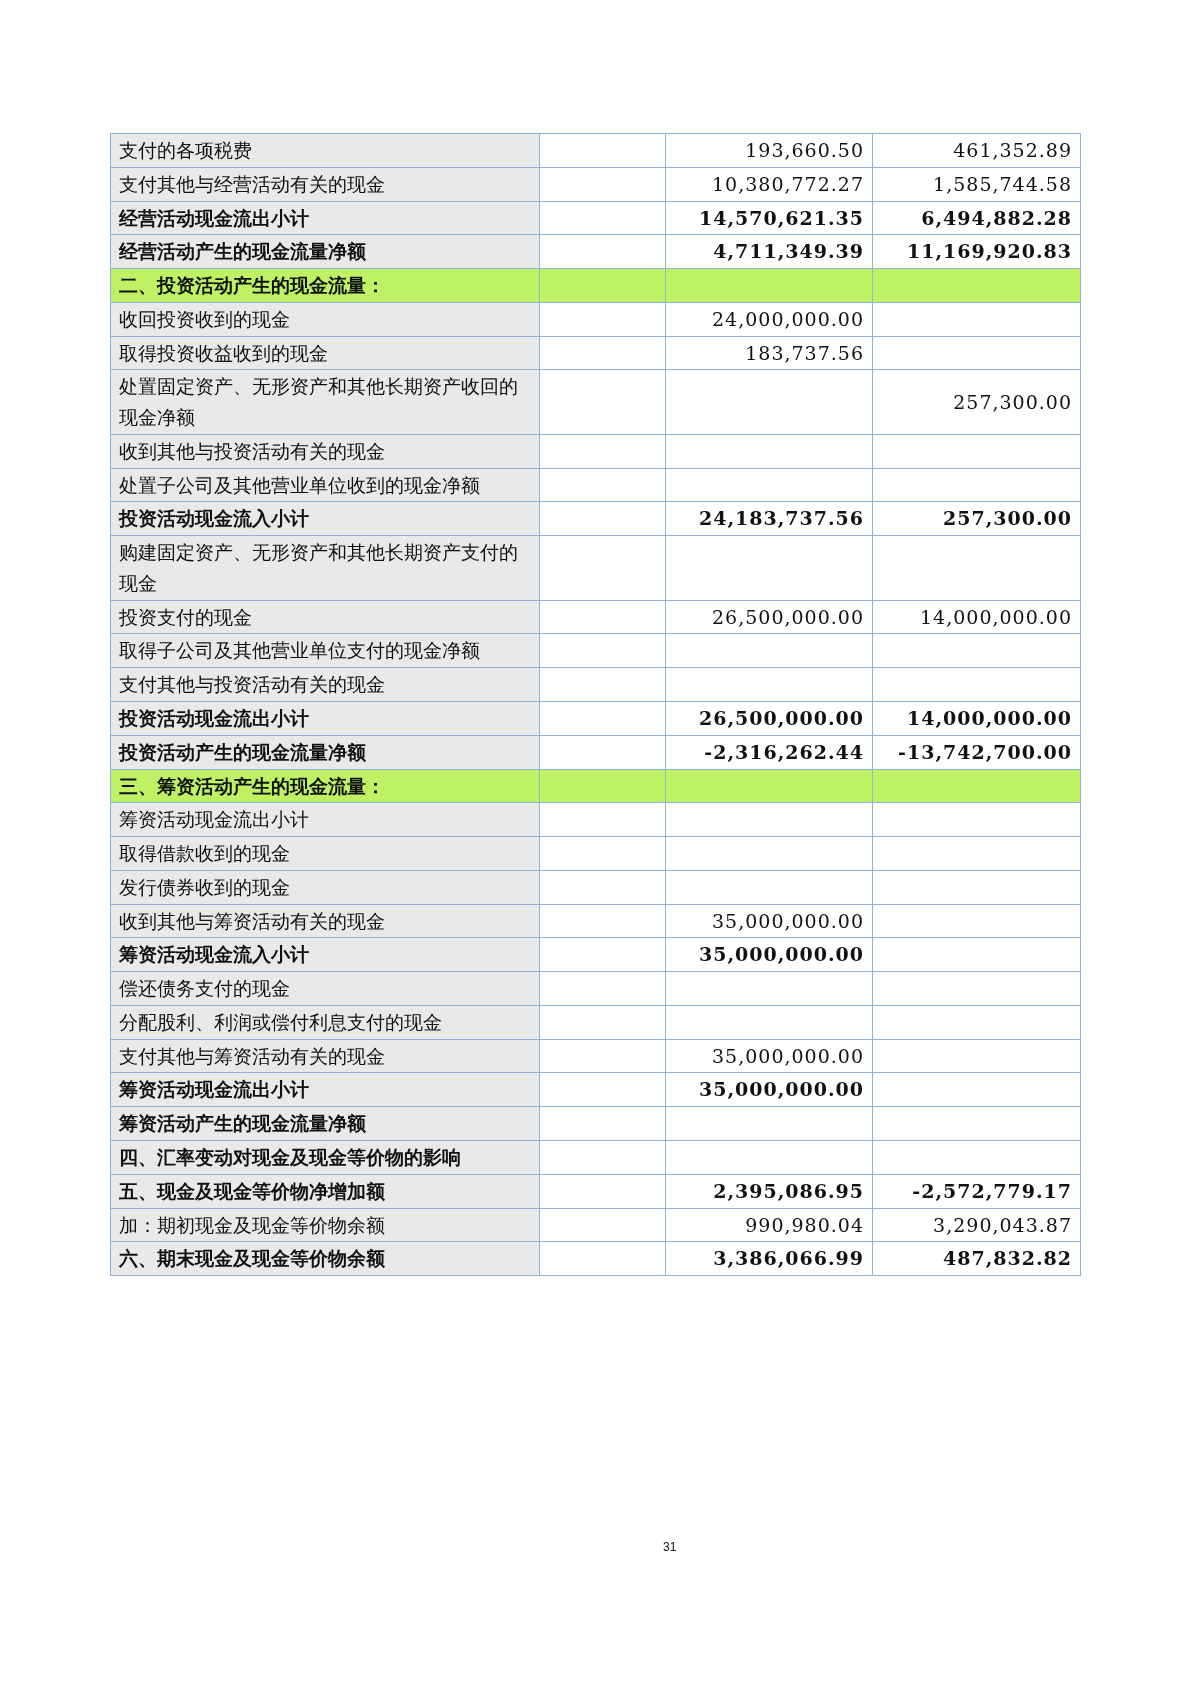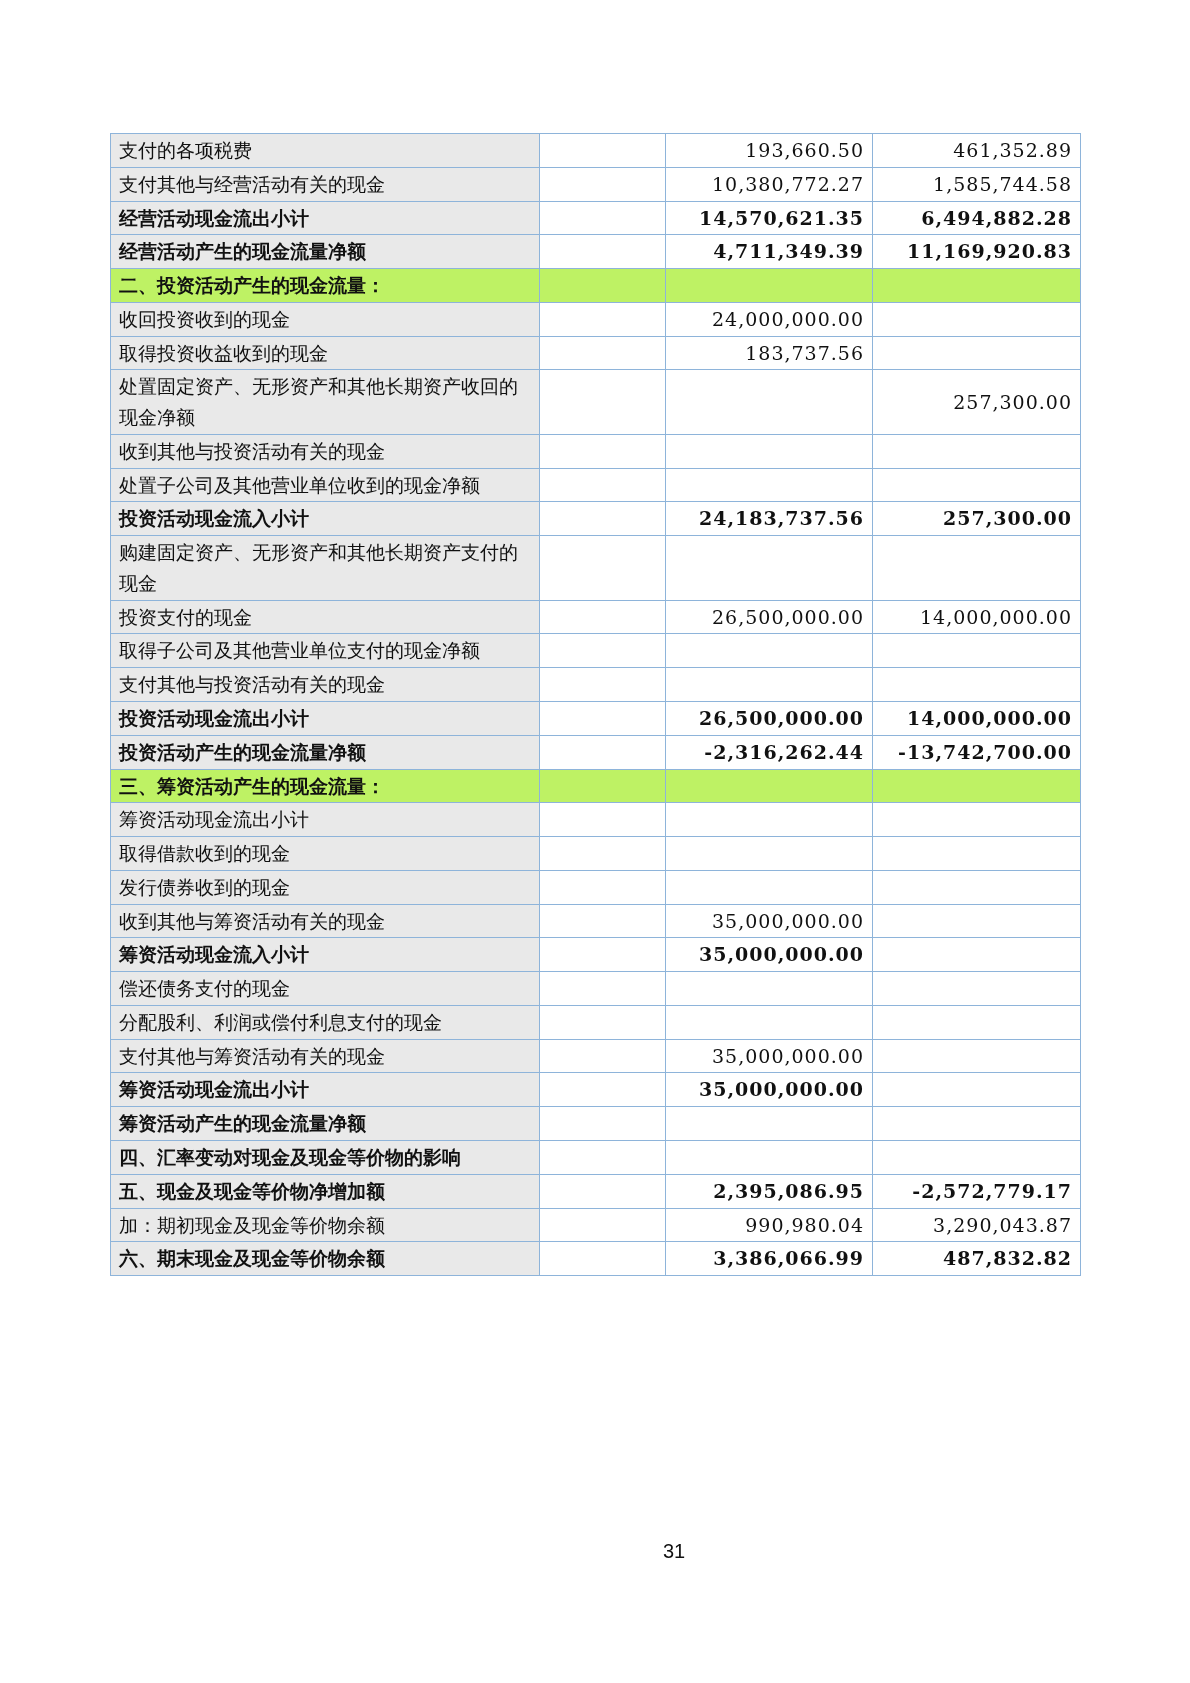--- a/index.html
+++ b/index.html
@@ -38,21 +38,21 @@
     white-space:nowrap;
   }
   tr.section td { background:#bef264; font-weight:bold; }
   tr.subtotal td { font-weight:bold; }
   tr.subtotal .c-label { text-align:left; }
   tr.item-bold td { font-weight:bold; }
   #page-number {
     position:absolute;
     left:663px; top:1540px;
     font-family:"Liberation Sans","DejaVu Sans",sans-serif;
-    font-size:20px;
+    font-size:12px;
     color:#111111;
   }
 </style>
 </head>
 <body>
 
 <table id="statement-table">
   <colgroup>
     <col style="width:429px">
     <col style="width:126px">

